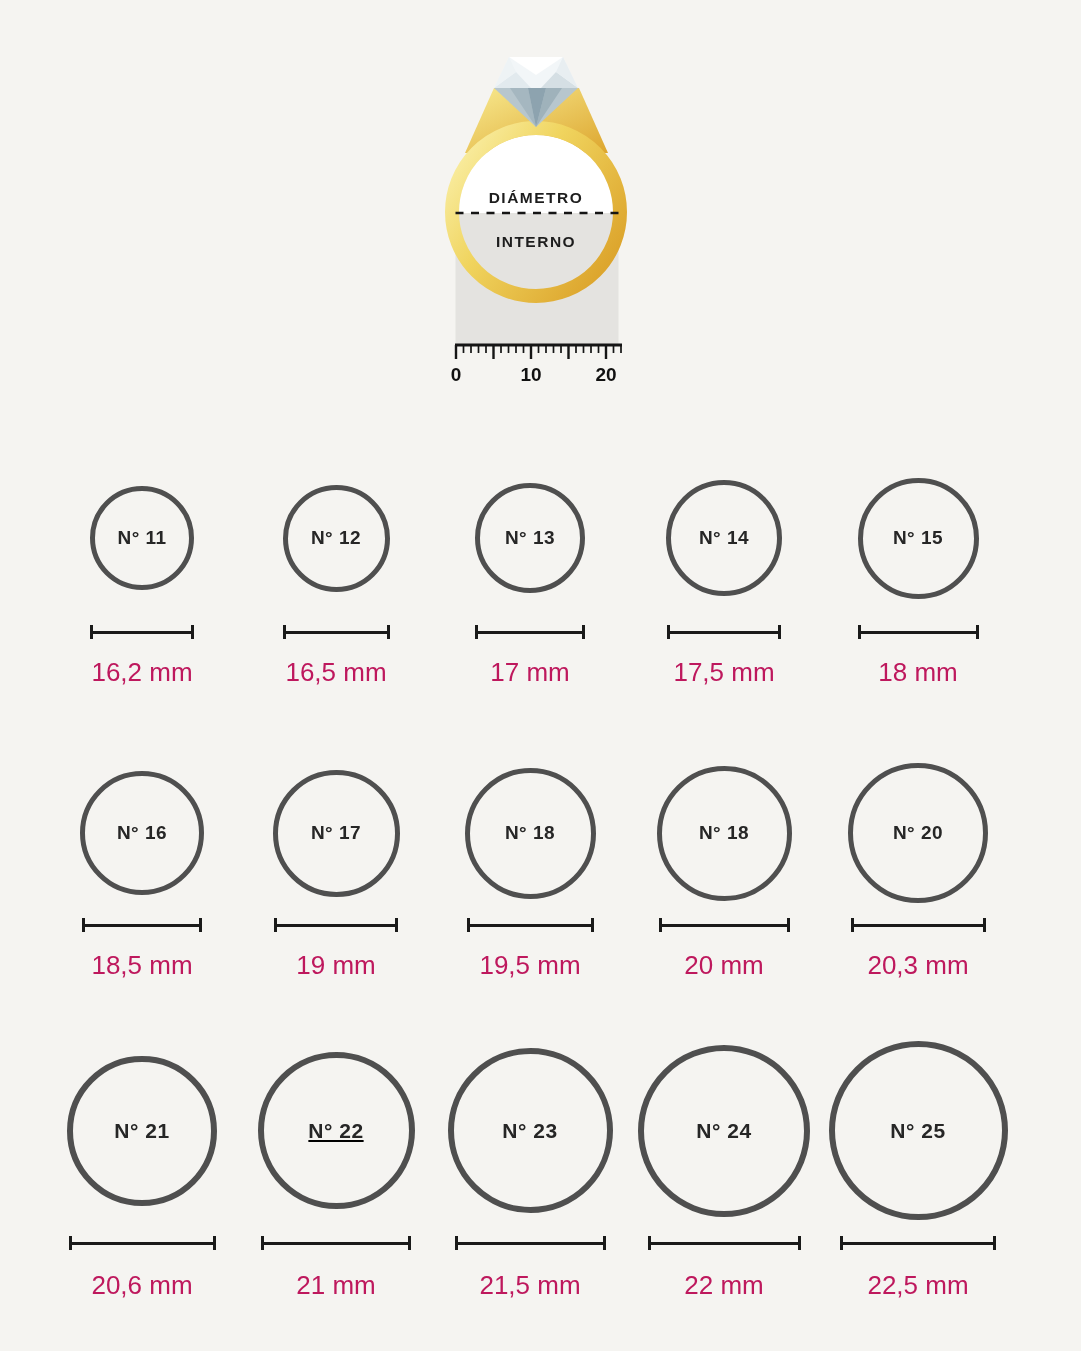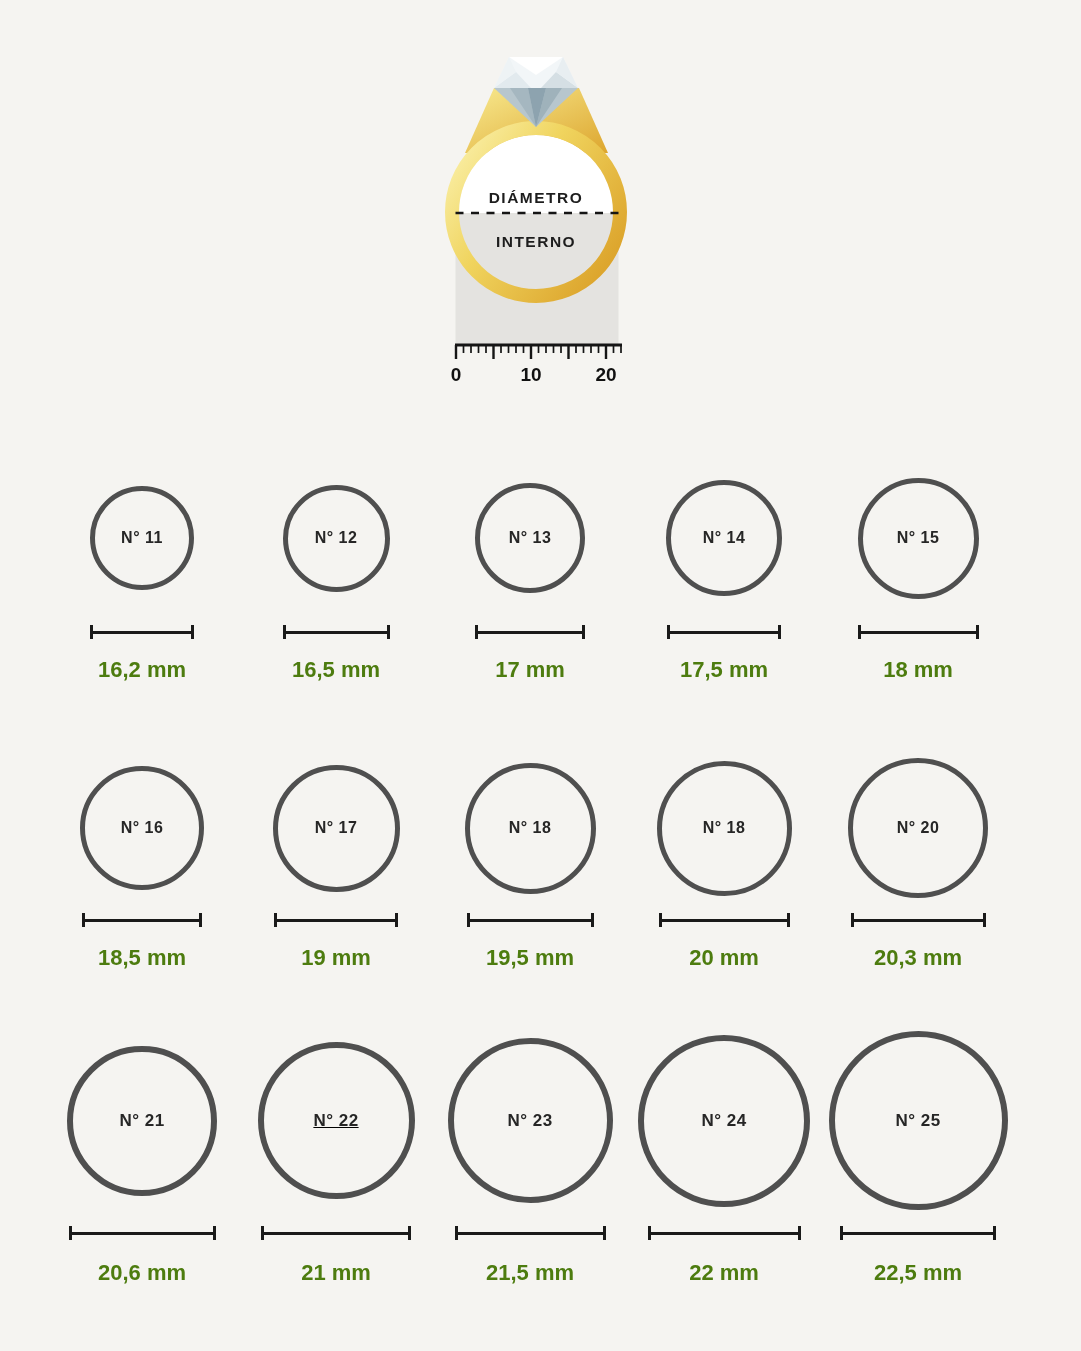--- a/index.html
+++ b/index.html
@@ -18,31 +18,31 @@
   .row1r .zone{height:168px;}
   .row2r .zone{height:195px;}
   .row1r{margin-top:61px;}
   .row2r{margin-top:52px;}
   .circle{
     border:5px solid #4f4f4f;border-radius:50%;
     box-sizing:border-box;background:transparent;
     display:flex;align-items:center;justify-content:center;
   }
   .row2r .circle{border-width:6px;}
-  .num{font-weight:700;font-size:16px;color:#262626;letter-spacing:.5px;white-space:nowrap;}
-  .row2r .num{font-size:17px;}
+  .num{font-weight:700;font-size:19px;color:#262626;letter-spacing:.5px;white-space:nowrap;}
+  .row2r .num{font-size:21px;}
   .mline{
     height:14px;margin-top:1px;position:relative;box-sizing:border-box;
     border-left:3px solid #1a1a1a;border-right:3px solid #1a1a1a;
   }
   .mline::after{
     content:"";position:absolute;left:0;right:0;top:5.5px;height:3px;background:#1a1a1a;
   }
   .row2r .mline{margin-top:8px;}
-  .mm{margin-top:18px;font-weight:700;font-size:22px;color:#4d7c0f;white-space:nowrap;}
+  .mm{margin-top:18px;font-weight:400;font-size:26px;color:#be185d;white-space:nowrap;}
   .row2r .mm{margin-top:20px;}
   svg text{font-family:"Liberation Sans",sans-serif;}
 </style>
 </head>
 <body>
 
 <svg class="illustration" width="205" height="345" viewBox="0 0 205 345">
   <defs>
     <linearGradient id="goldBand" x1="0" y1="0" x2="1" y2="0.7">
       <stop offset="0" stop-color="#fbf3b2"></stop>

